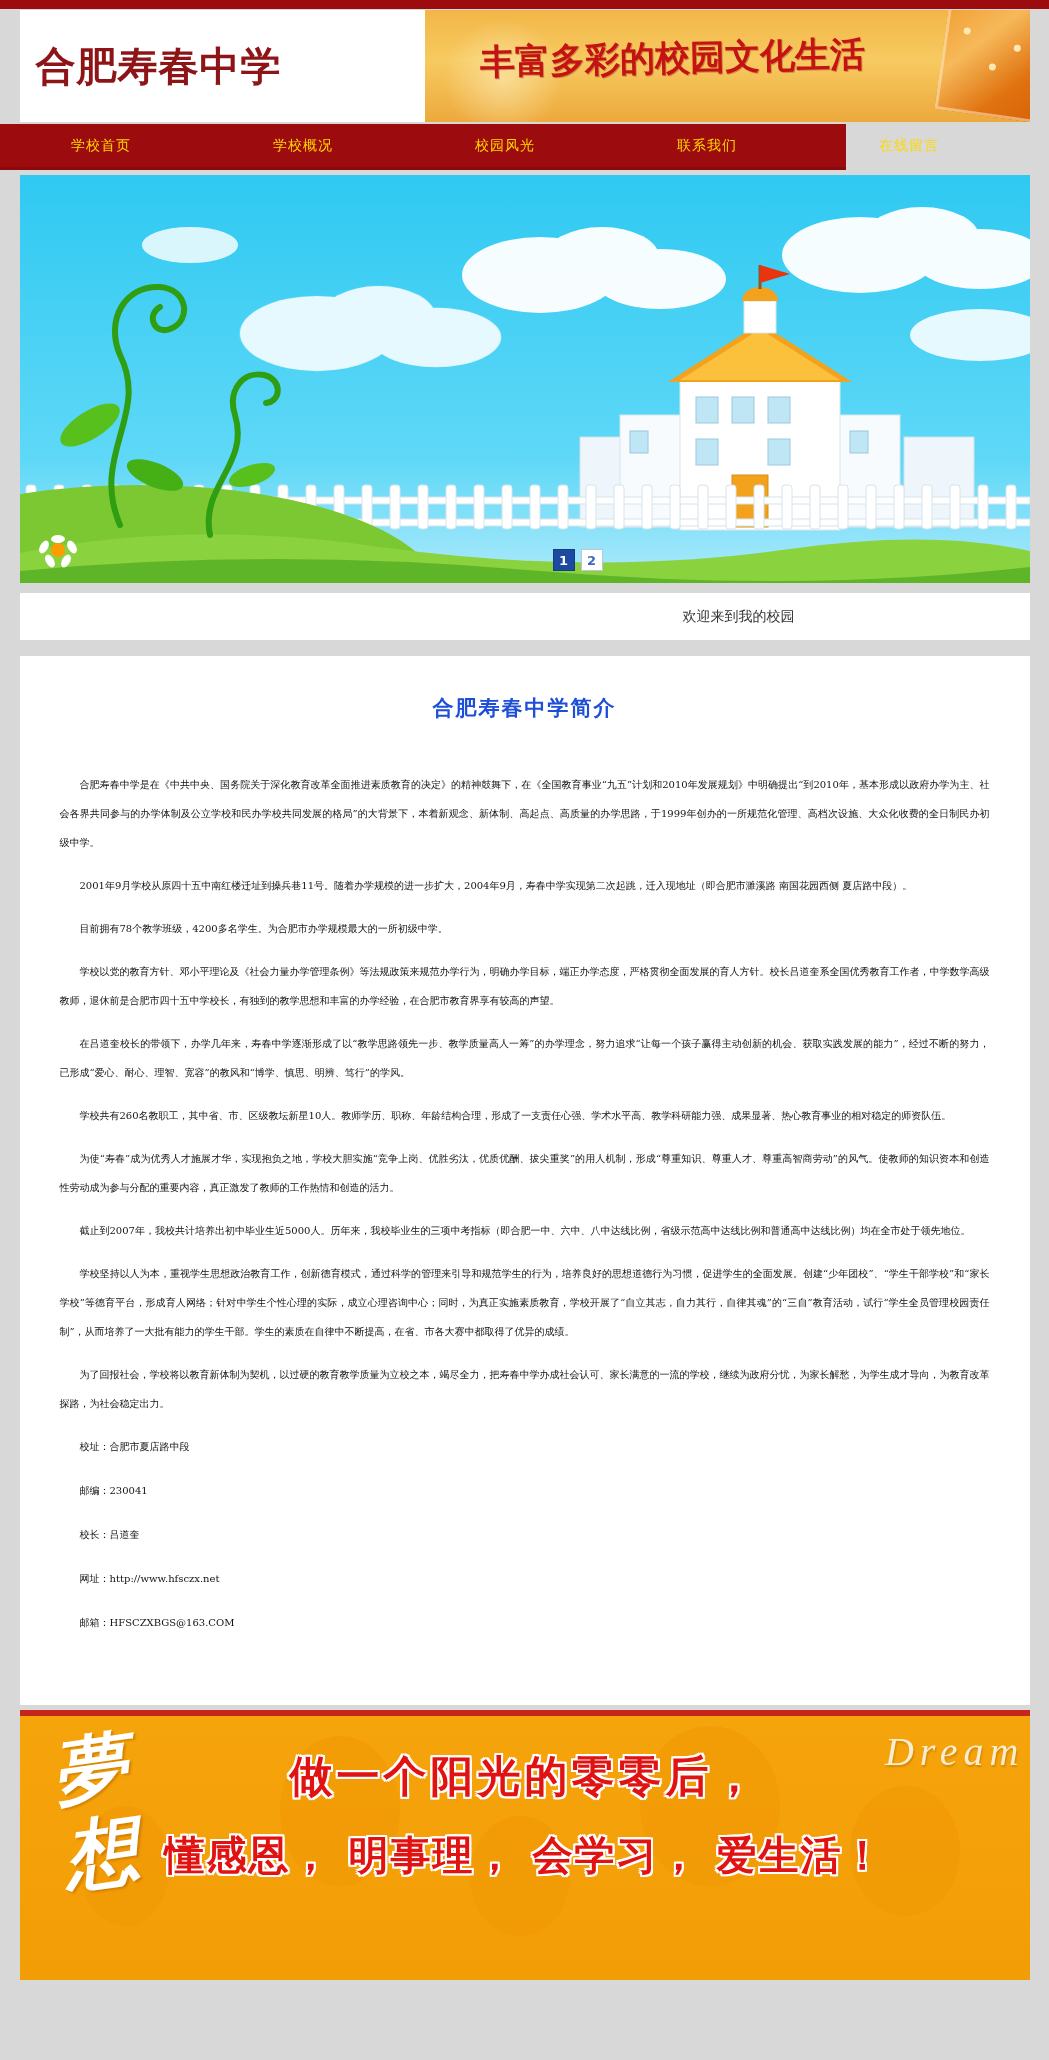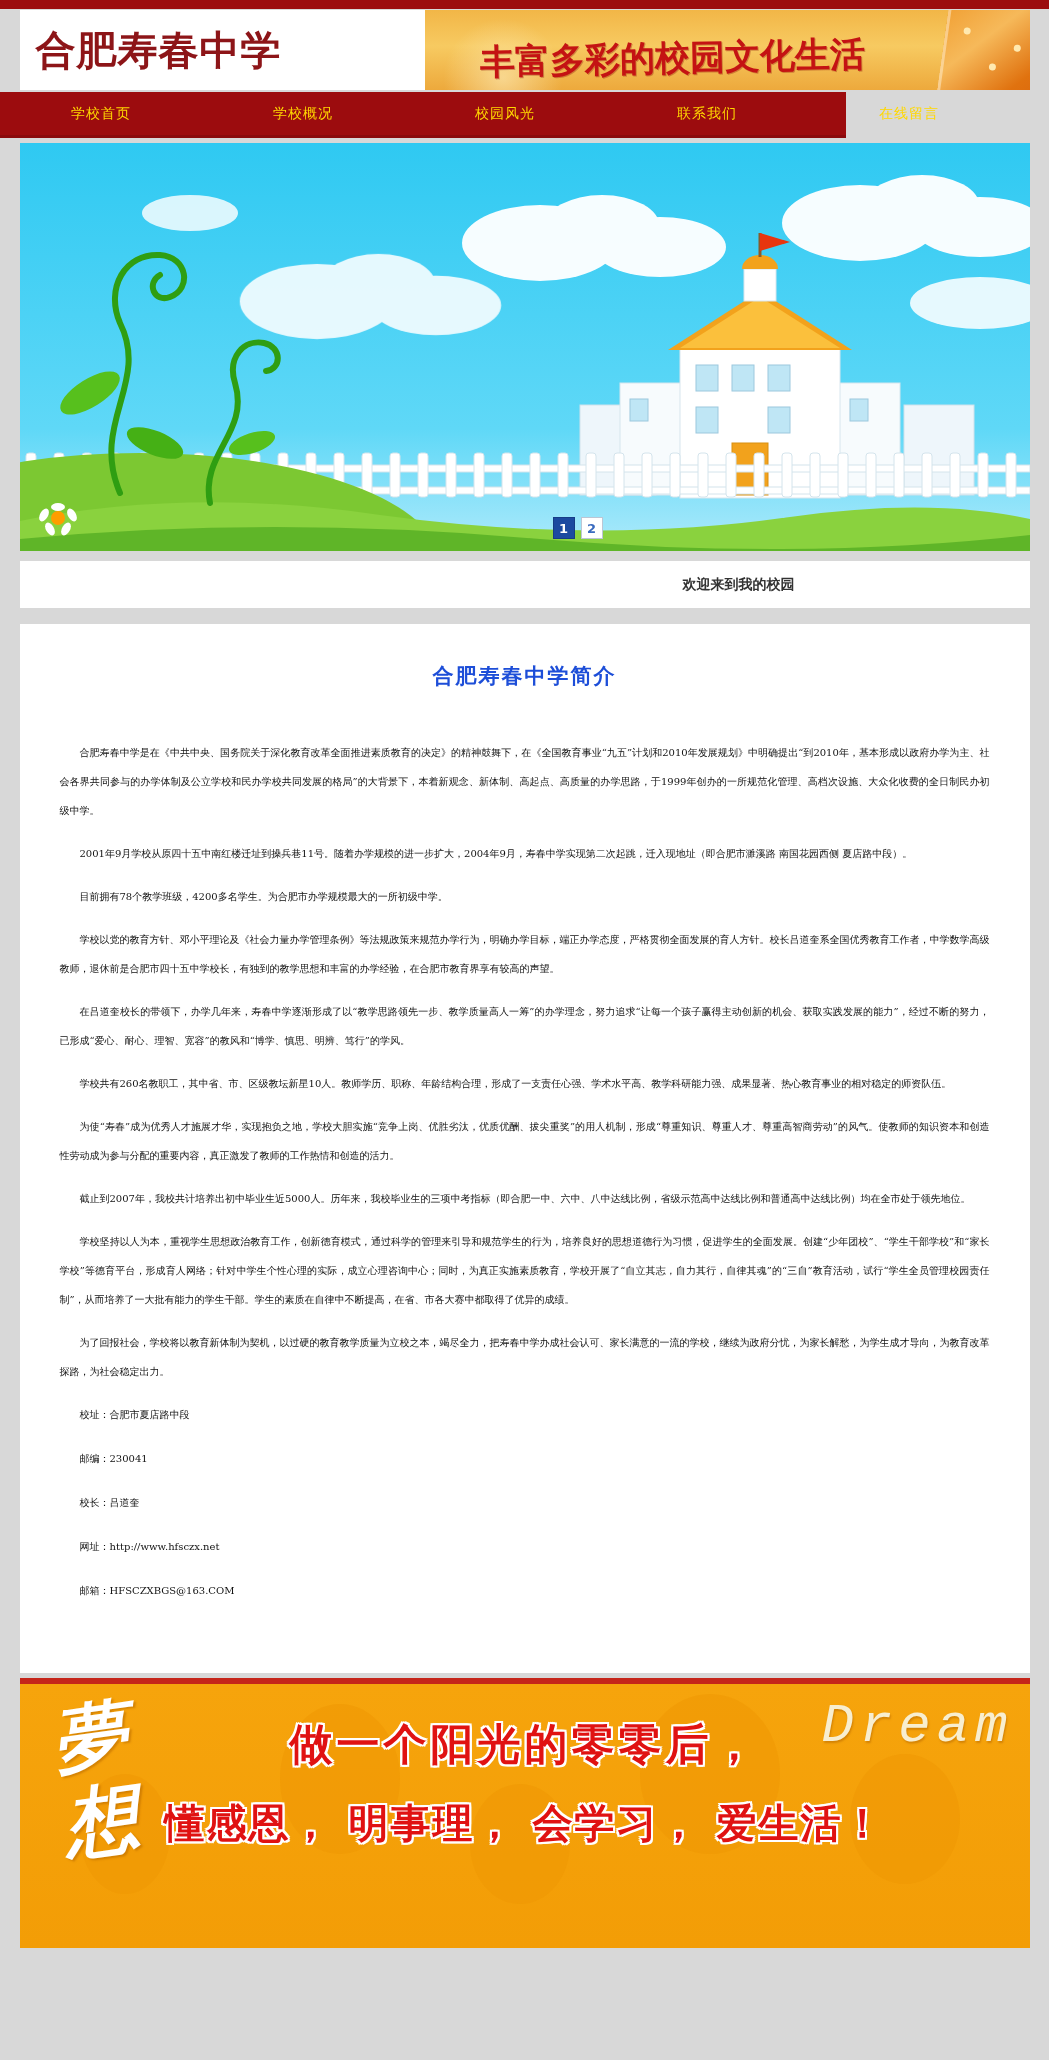--- a/index.html
+++ b/index.html
@@ -6,21 +6,21 @@
   html,body { background:#d8d8d8; }
   body {
     width:1049px; height:2060px; margin:0 auto; position:relative;
     font-family:"DejaVu Sans","Liberation Sans",sans-serif;
     overflow:hidden;
   }
   .topstrip { width:1049px; height:9px; background:#9c0c0e; }
   .wrap { width:1010px; margin:0 auto; }
 
   
-  .header { height:80px; display:flex; background:#ffffff; margin-top:1px; }
+  .header { height:112px; display:flex; background:#ffffff; margin-top:1px; }
   .header-left { width:405px; display:flex; align-items:center; padding-left:16px; }
   .school-title {
     font-size:40px; font-weight:bold; color:#8d1518; letter-spacing:1px;
     font-family:"DejaVu Sans","Liberation Sans",sans-serif;
   }
   .header-right {
     position:relative; flex:1; overflow:hidden;
     background:linear-gradient(180deg,#f2b647 0%,#f7ca61 45%,#eda93c 100%);
   }
   .header-right .watermark {
@@ -63,21 +63,21 @@
     font-family:"DejaVu Sans","Liberation Sans",sans-serif;
   }
   .page-box.active { background:#1c4aa0; color:#ffffff; border:1px solid #16folatular; border:1px solid #163d86; }
   .page-box.idle { background:#ffffff; color:#3a6bbf; border:1px solid #bcc6d4; }
 
   
   .welcome-bar {
     margin-top:10px; height:47px; background:#ffffff;
     display:flex; align-items:center;
   }
-  .welcome-bar span { margin-left:663px; font-size:14px; color:#333333;font-weight:bold; }
+  .welcome-bar span { margin-left:663px; font-size:14px; color:#333333; }
 
   
   .content {
     margin-top:16px; background:#ffffff; min-height:1049px;
     padding:26px 40px 30px 40px;
   }
   .content h1 {
     text-align:center; font-size:21px; font-weight:bold; color:#1d4ed8;
     font-family:"DejaVu Serif","Liberation Serif",serif;
     letter-spacing:2px; margin-top:12px;
@@ -97,23 +97,23 @@
     border-top:6px solid #c5251a;
   }
   .fb-blob { position:absolute; border-radius:50%; background:#ee9703; opacity:.55; }
   .dream-cn {
     position:absolute; left:38px; top:6px; width:140px;
     font-family:"DejaVu Serif","Liberation Serif",serif;
     font-size:74px; line-height:84px; font-weight:bold; font-style:italic; color:#ffffff;
     transform:rotate(-8deg); text-shadow:2px 2px 2px rgba(190,110,0,.6);
   }
   .dream-en {
-    position:absolute; right:16px; top:12px;
-    font-family:Liberation Mono, monospace;
-    font-size:54px; font-style:italic; color:#f8eecf;
+    position:absolute; right:5px; top:12px;
+    font-family:Liberation Serif, serif;
+    font-size:40px; font-style:italic; color:#f8eecf;
     letter-spacing:6px; text-shadow:1px 2px 2px rgba(190,110,0,.6);
   }
   .fb-line { position:absolute; width:100%; text-align:center; font-weight:bold; color:#e01212;
     text-shadow:-2px -2px 0 #fff, 2px -2px 0 #fff, -2px 2px 0 #fff, 2px 2px 0 #fff,
                  0 -2px 0 #fff, 0 2px 0 #fff, -2px 0 0 #fff, 2px 0 0 #fff;
   }
   .fb-line1 { top:32px; font-size:43px; letter-spacing:4px; }
   .fb-line2 { top:112px; font-size:40px; letter-spacing:2px; }
 </style>
 </head>

